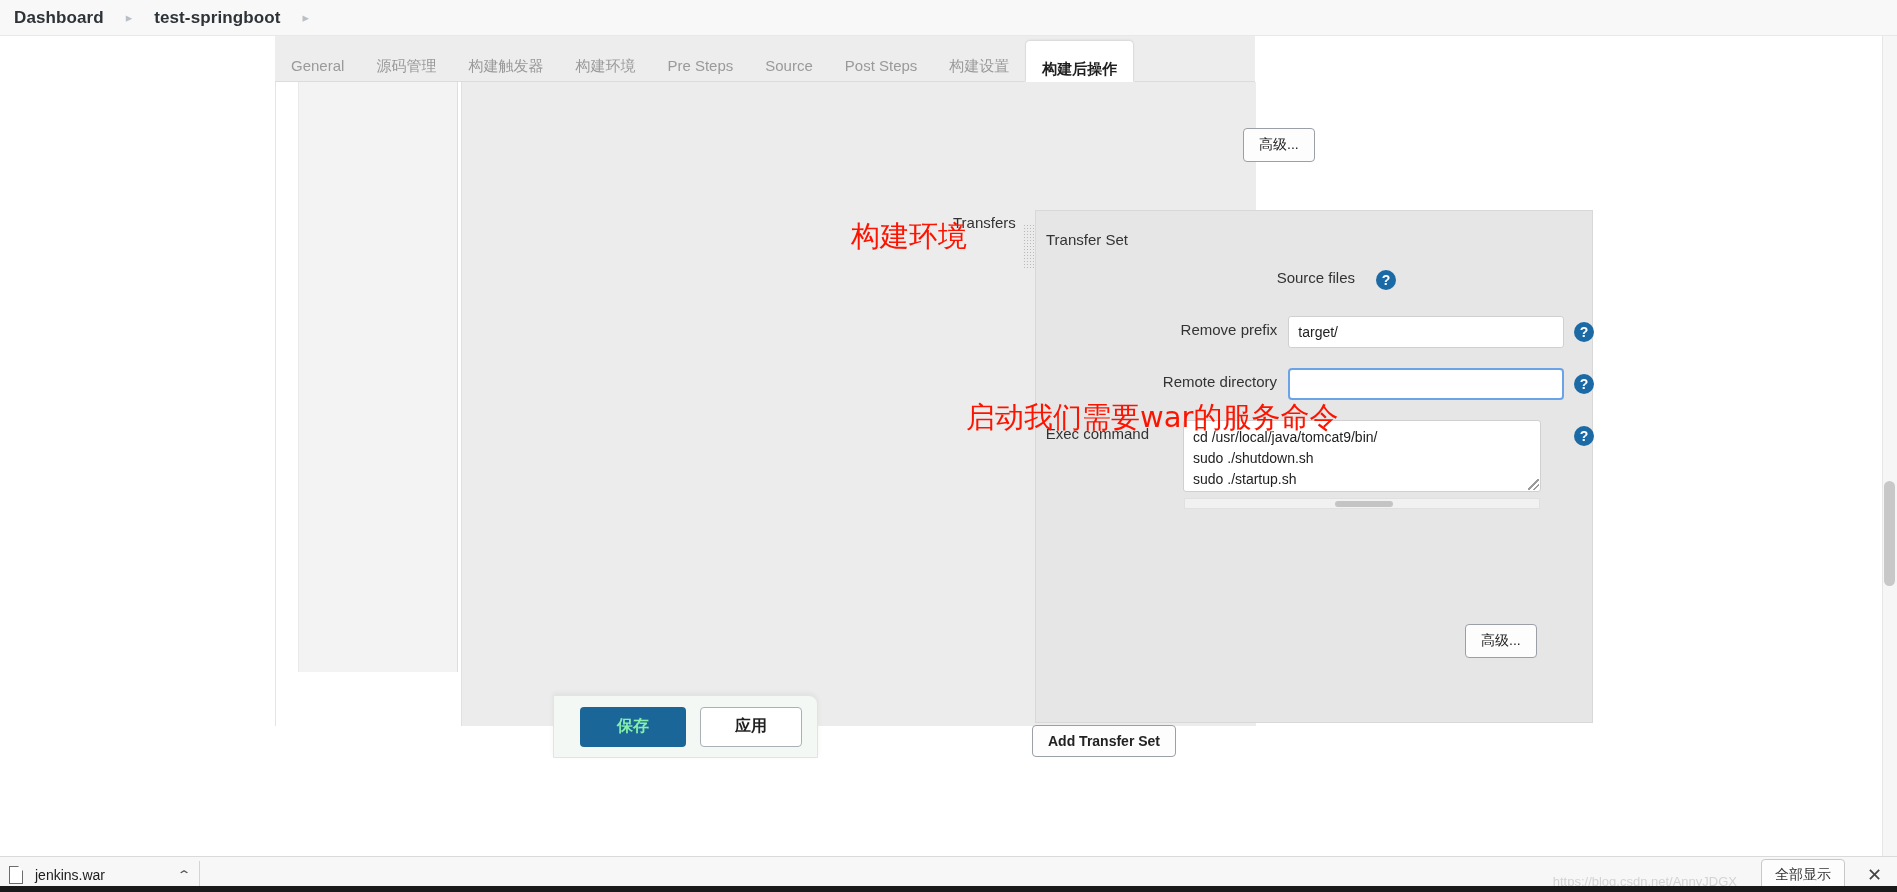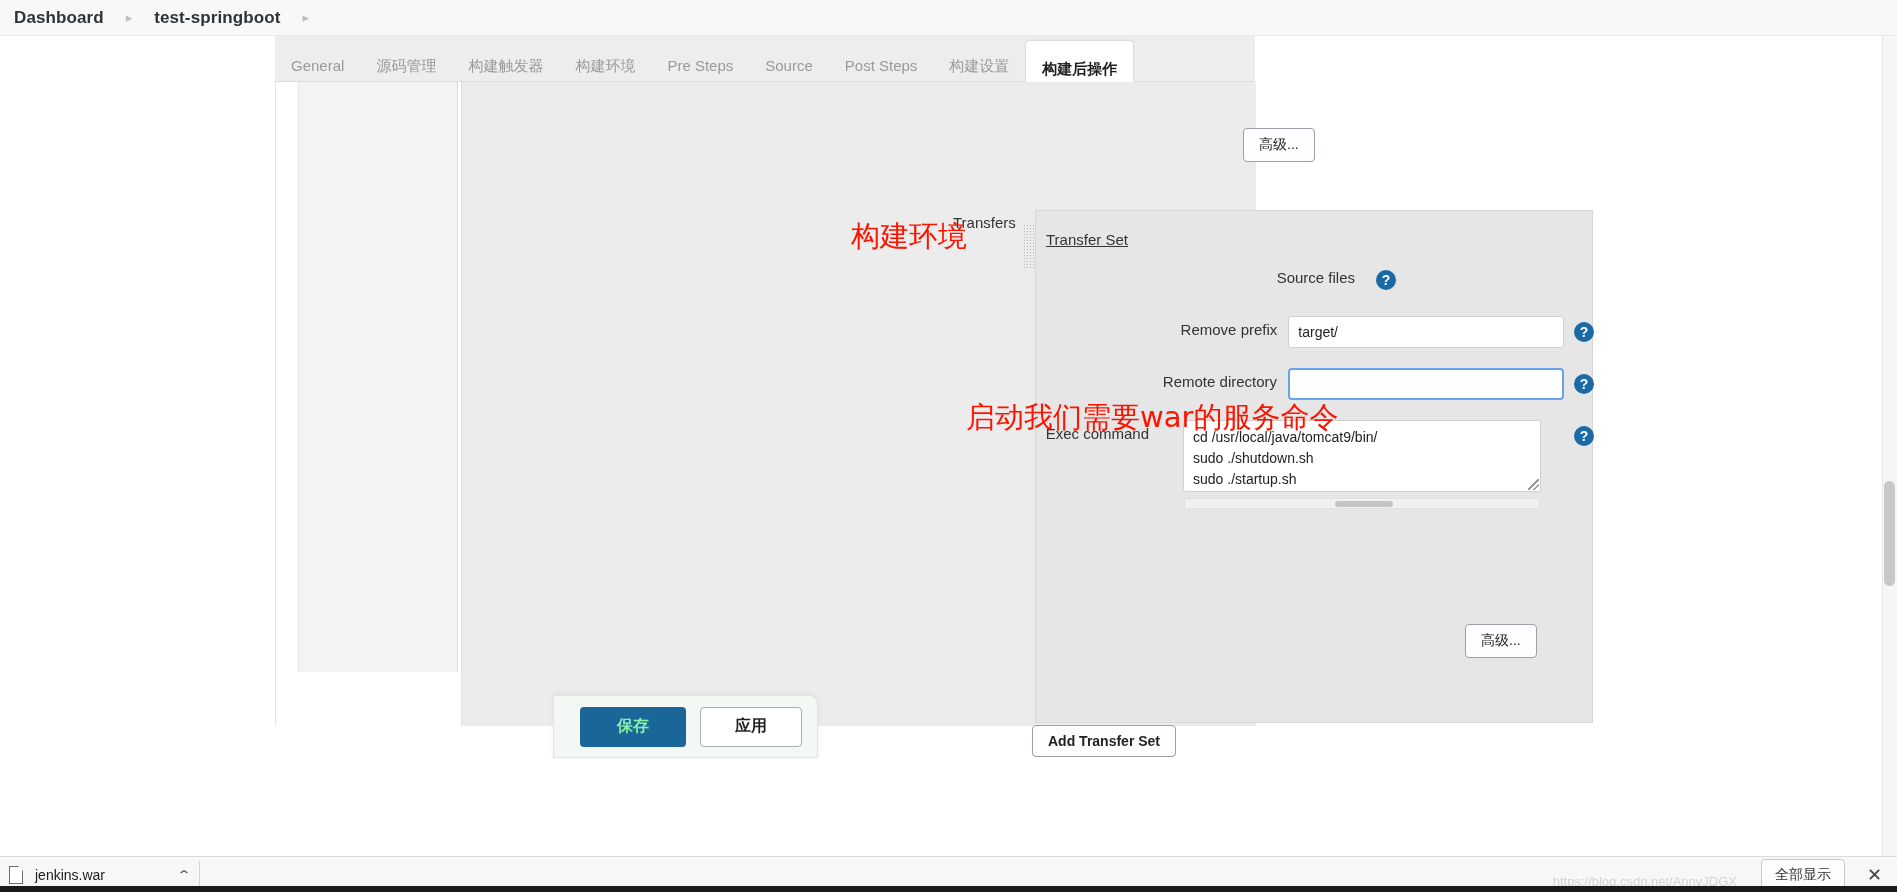--- a/index.html
+++ b/index.html
@@ -121,21 +121,21 @@
 
   
   #transfer-set {
     position: absolute; left: 573px; top: 128px;
     width: 558px; height: 513px;
     background: #e6e6e6;
     border: 1px solid #d8d8d8;
   }
   #transfer-set-title {
     position: absolute; left: 10px; top: 20px;
-    font-size: 15px; color: #333; text-decoration: underline;
+    font-size: 15px; color: #333;
   }
 
   .field-row {
     position: absolute; left: 0; width: 558px;
     display: flex; align-items: flex-start;
   }
   .field-label {
     width: 330px; text-align: right;
     font-size: 15px; color: #333;
     padding-right: 11px; padding-top: 5px;

